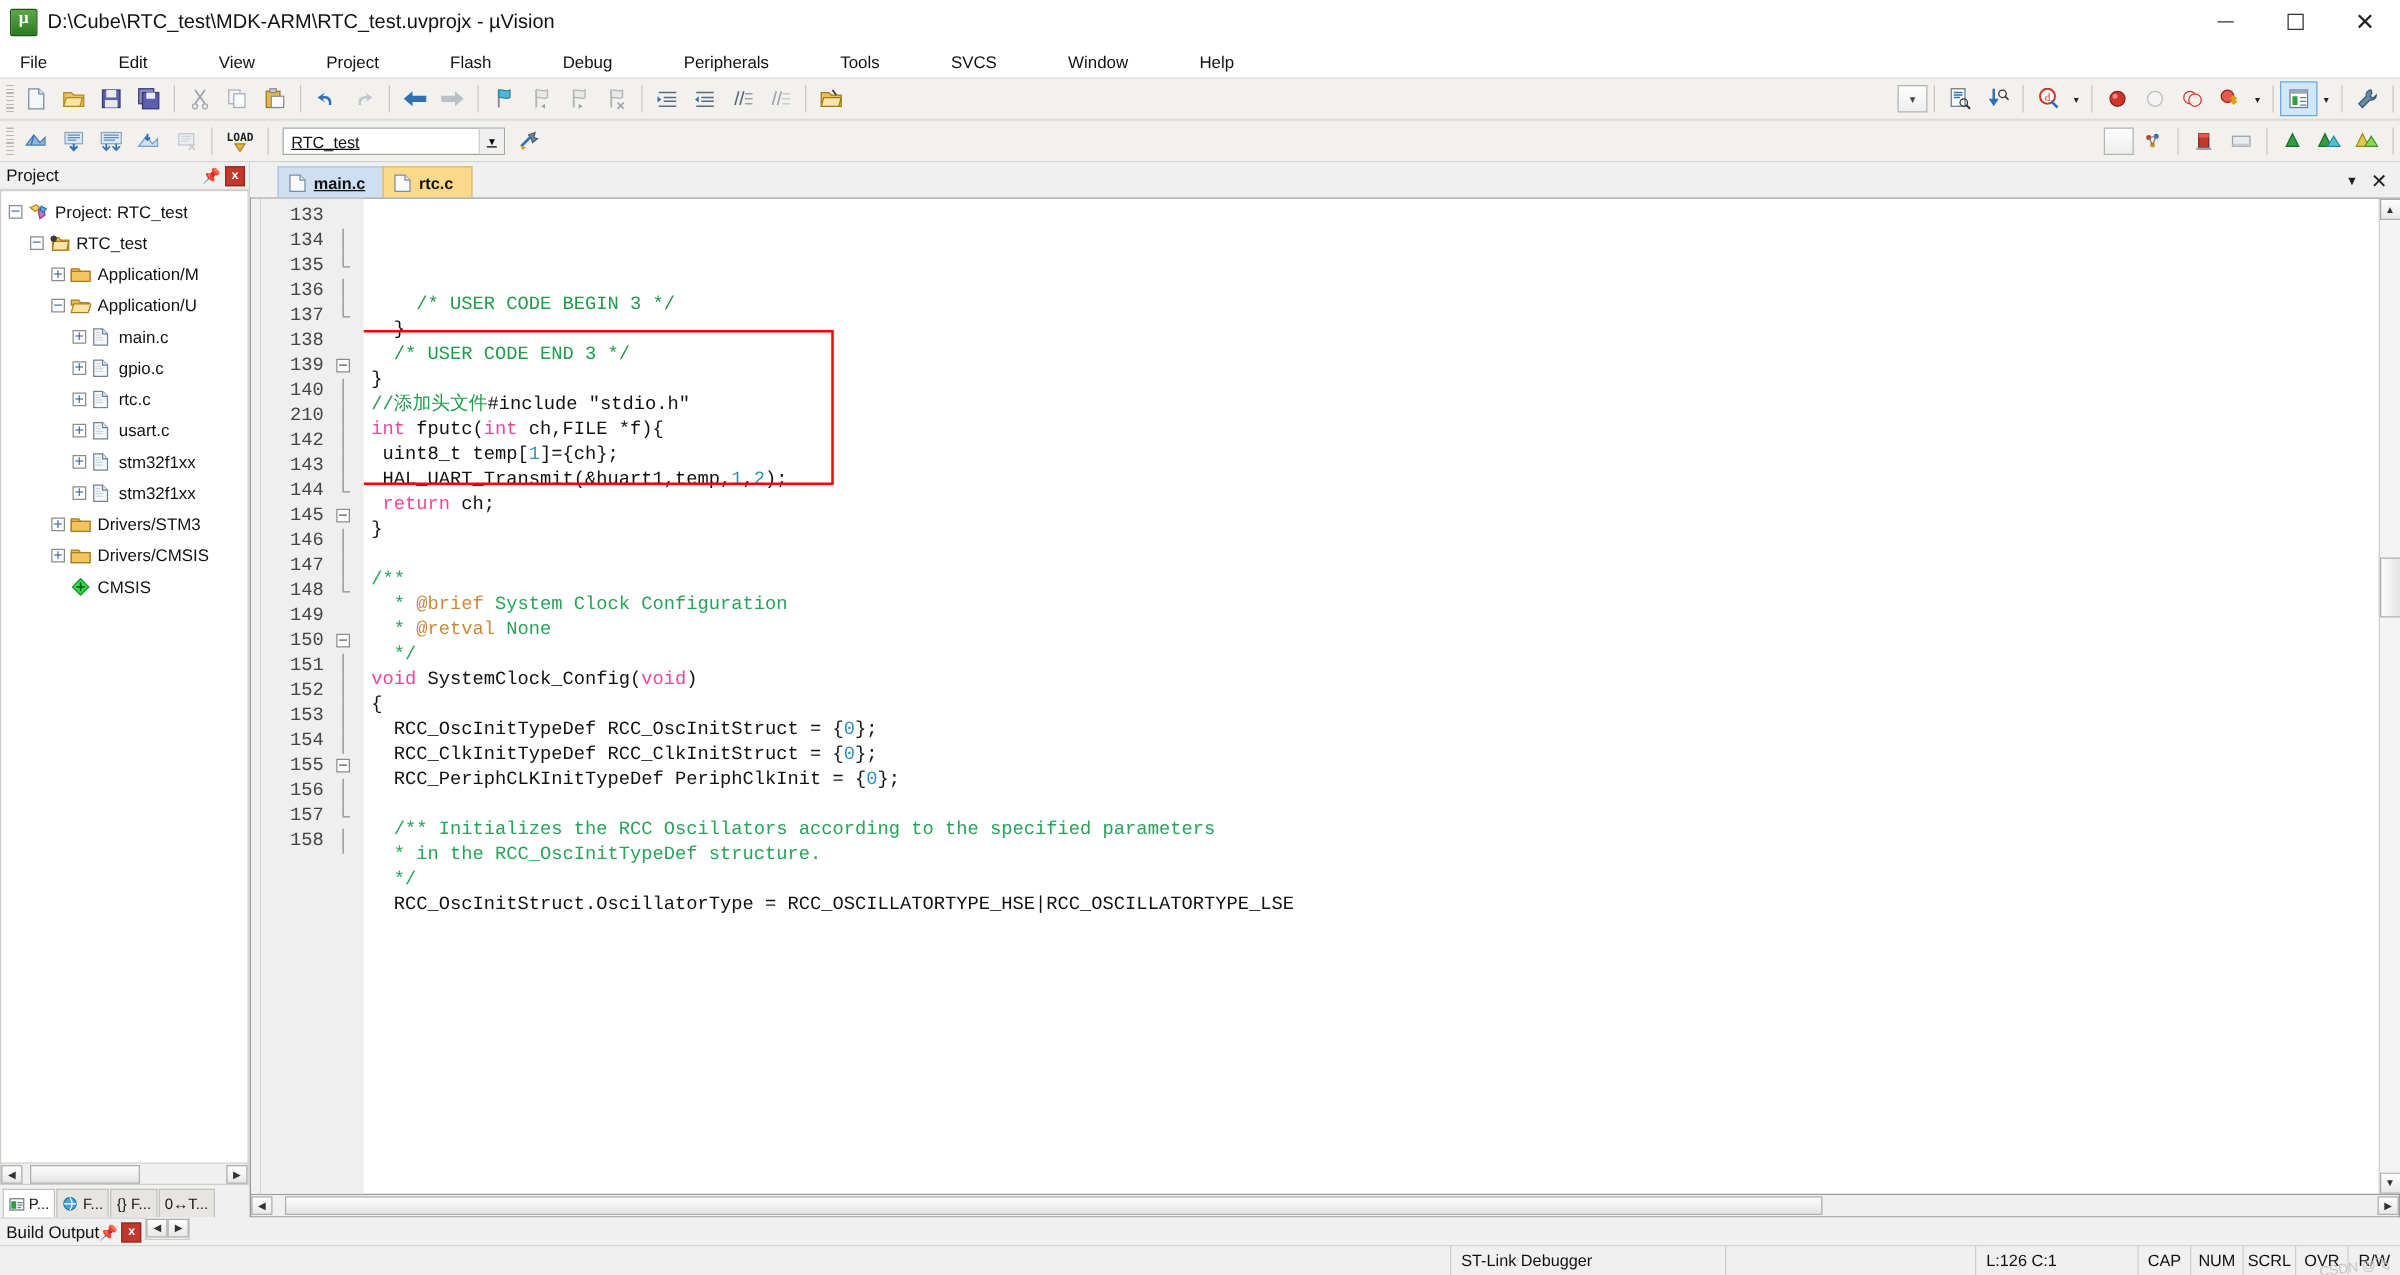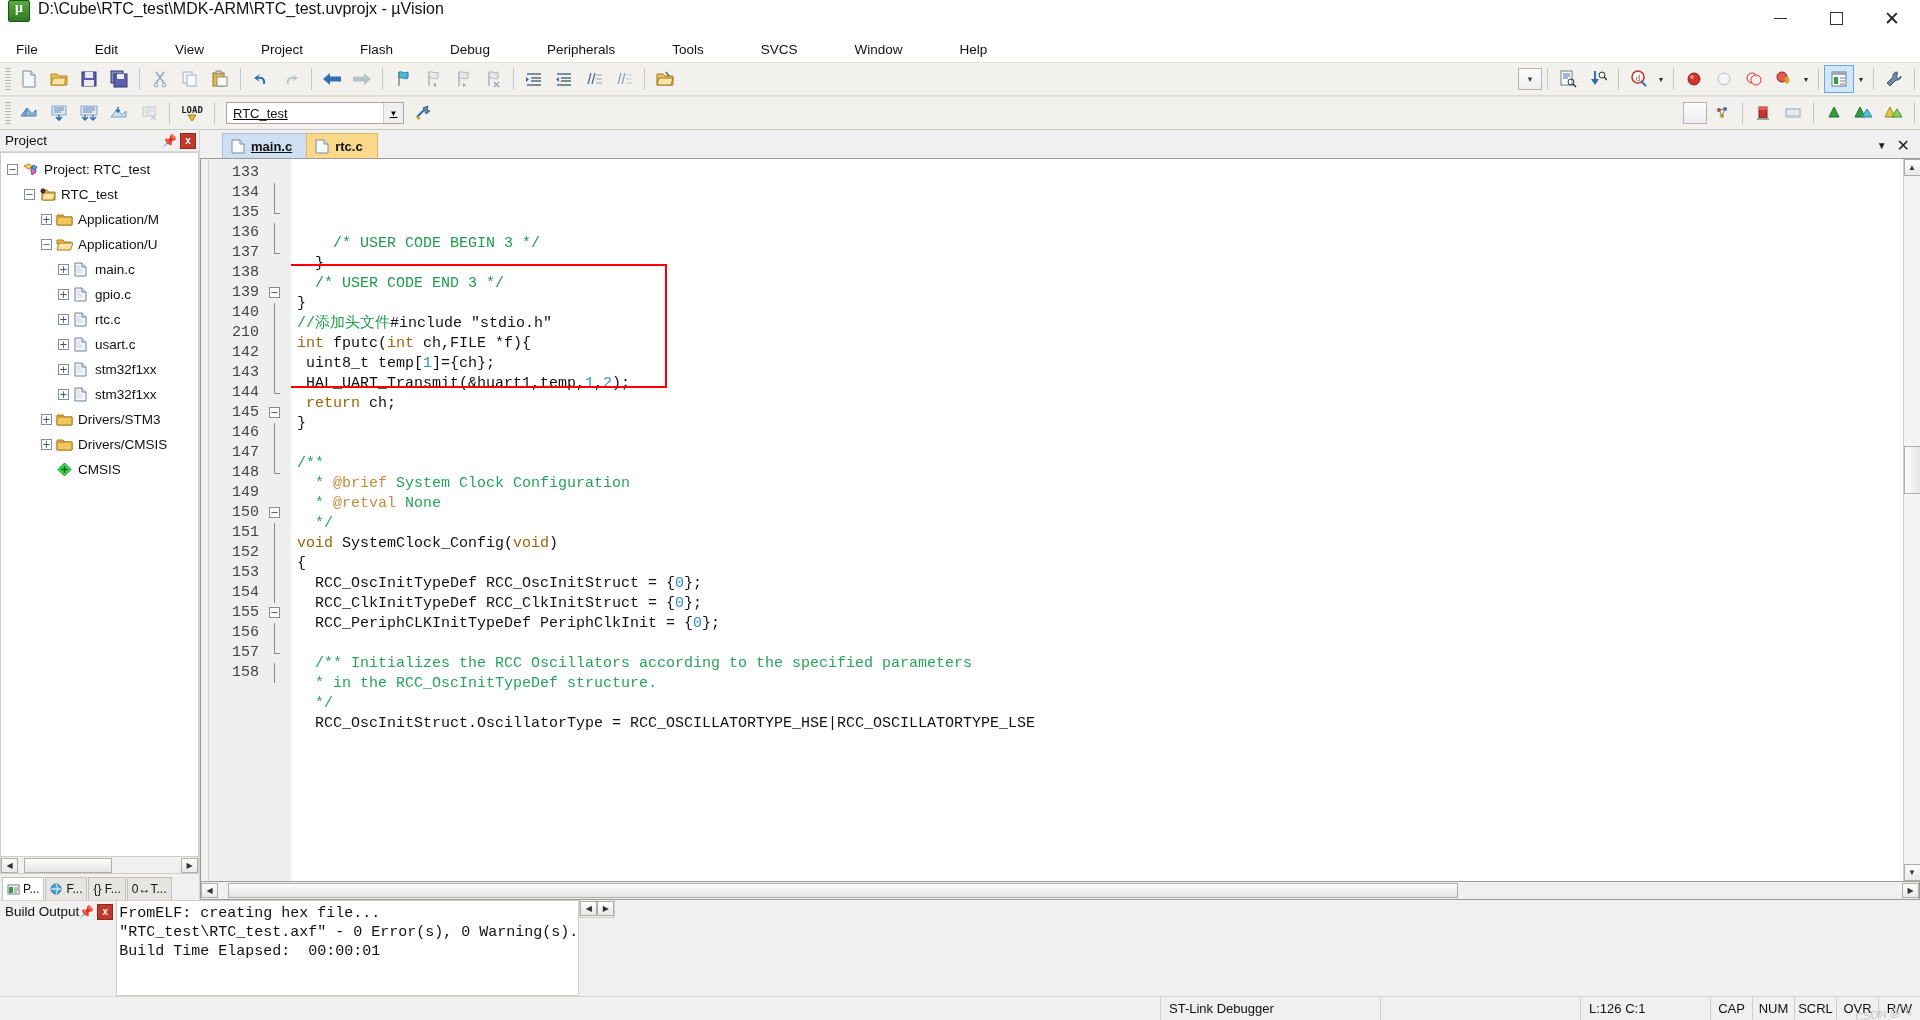--- a/index.html
+++ b/index.html
@@ -16,20 +16,21 @@
     display: flex;
     flex-direction: column;
     background: #f0f0f0;
   }
 
   
   .titlebar {
     height: 36px;
     background: #ffffff;
     display: flex;
+    align-items: center;
     border-bottom: 1px solid #ffffff;
     flex: none;
     position: relative;
   }
   .title-icon {
     width: 22px; height: 22px;
     margin-left: 8px; margin-right: 8px;
     background: linear-gradient(180deg,#5aa845,#2f7a22);
     border: 1px solid #1d5416;
     border-radius: 2px;
@@ -356,21 +357,21 @@
     padding-top: 4px;
     font-family: "Liberation Mono", monospace;
     font-size: 15px;
     color: #111;
     white-space: pre;
     overflow: hidden;
     position: relative;
     min-width: 0;
   }
   .cl { height: 20px; line-height: 20px; padding-left: 6px; }
-  .k  { color: #a16207; }      
+  .k  { color: #ec4899; }      
   .cm { color: #1f9b4a; }      
   .doc{ color: #27a35b; }      
   .at { color: #c98a3c; }      
   .num{ color: #2f8fbf; }      
   .redbox {
     position: absolute;
     border: 2px solid #ff0000;
     pointer-events: none;
   }
   .vscroll {
@@ -1142,21 +1143,20 @@
   </div>
 
   <div class="build-panel">
     <div class="build-header">
       <div class="build-title">Build Output</div>
       <div class="panel-header-btns">
         <div class="pin-btn">📌</div>
         <div class="close-sq">x</div>
       </div>
     </div>
-    <div class="build-body" id="buildbody"><div class="bl">FromELF: creating hex file...</div><div class="bl">"RTC_test\RTC_test.axf" - 0 Error(s), 0 Warning(s).</div><div class="bl">Build Time Elapsed:  00:00:01</div></div>
     <div class="build-hscroll">
       <div class="hs-arrow">◀</div>
       <div style="flex:1 1 auto"></div>
       <div class="hs-arrow">▶</div>
     </div>
   </div>
 
   <div class="statusbar">
     <div class="sb-cell sb-first"></div>
     <div class="sb-cell sb-debugger">ST-Link Debugger</div>

